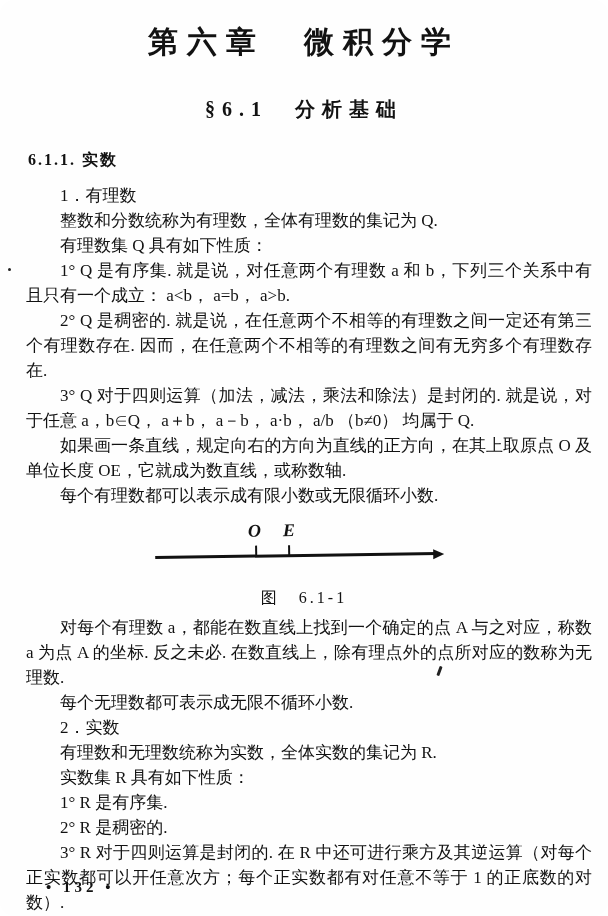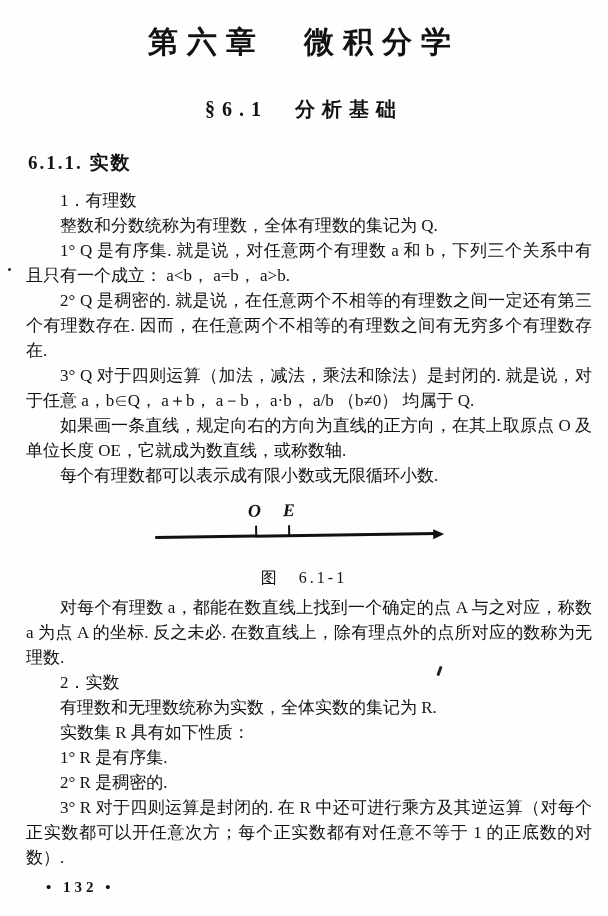--- a/index.html
+++ b/index.html
@@ -27,21 +27,21 @@
   }
   .section-title {
     text-align:center;
     font-size:20px;
     font-weight:bold;
     letter-spacing:7px;
     margin-top:33px;
     white-space:nowrap;
   }
   .subsection-title {
-    font-size:19px;
+    font-size:16px;
     font-weight:bold;
     letter-spacing:2px;
     margin:27px 0 12px 28px;
   }
   .body-text {
     margin:0 16px 0 26px;
     font-size:17px;
     line-height:25px;
     text-align:justify;
   }
@@ -130,20 +130,21 @@
 
   <div class="chapter-title">第六章　微积分学</div>
 
   <div class="section-title">§6.1　分析基础</div>
 
   <div class="subsection-title">6.1.1. 实数</div>
 
   <div class="body-text">
     <p>1．有理数</p>
     <p>整数和分数统称为有理数，全体有理数的集记为 Q.</p>
+    <p>有理数集 Q 具有如下性质：</p>
     <p>1° Q 是有序集. 就是说，对任意两个有理数 a 和 b，下列三个关系中有且只有一个成立： a&lt;b， a=b， a&gt;b.</p>
     <p>2° Q 是稠密的. 就是说，在任意两个不相等的有理数之间一定还有第三个有理数存在. 因而，在任意两个不相等的有理数之间有无穷多个有理数存在.</p>
     <p>3° Q 对于四则运算（加法，减法，乘法和除法）是封闭的. 就是说，对于任意 a，b∈Q， a＋b， a－b， a·b， a/b （b≠0） 均属于 Q.</p>
     <p>如果画一条直线，规定向右的方向为直线的正方向，在其上取原点 O 及单位长度 OE，它就成为数直线，或称数轴.</p>
     <p>每个有理数都可以表示成有限小数或无限循环小数.</p>
   </div>
 
   <div class="figure">
     <div class="numberline-group">
       <div class="numberline"></div>
@@ -152,20 +153,21 @@
       <span class="pt-label label-o">O</span>
       <span class="pt-label label-e">E</span>
       <div class="arrowhead"></div>
     </div>
   </div>
 
   <div class="figure-caption">图　6.1-1</div>
 
   <div class="body-text">
     <p>对每个有理数 a，都能在数直线上找到一个确定的点 A 与之对应，称数 a 为点 A 的坐标. 反之未必. 在数直线上，除有理点外的点所对应的数称为无理数.</p>
+    <p>每个无理数都可表示成无限不循环小数.</p>
     <p>2．实数</p>
     <p>有理数和无理数统称为实数，全体实数的集记为 R.</p>
     <p>实数集 R 具有如下性质：</p>
     <p>1° R 是有序集.</p>
     <p>2° R 是稠密的.</p>
     <p>3° R 对于四则运算是封闭的. 在 R 中还可进行乘方及其逆运算（对每个正实数都可以开任意次方；每个正实数都有对任意不等于 1 的正底数的对数）.</p>
 
   </div>
 
   <div class="page-number">• 132 •</div>

